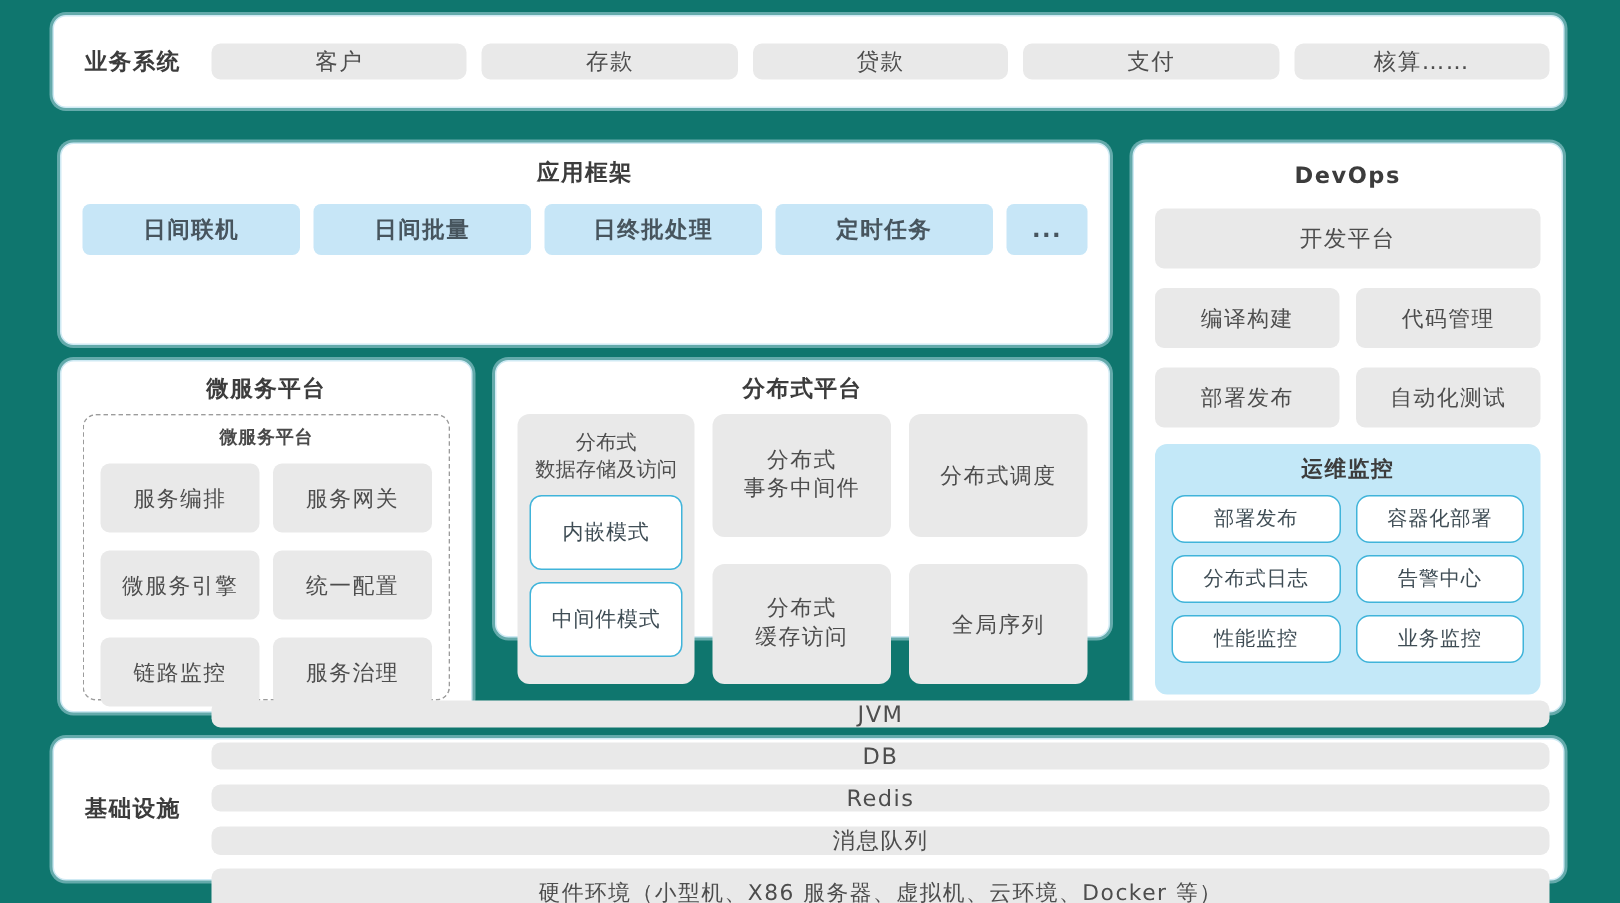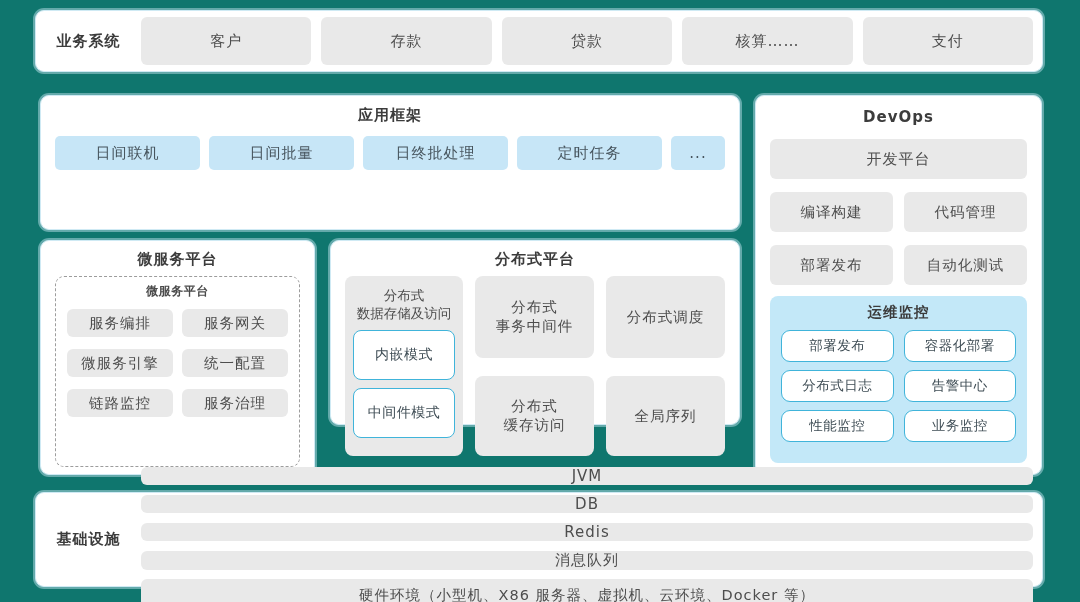--- a/index.html
+++ b/index.html
@@ -55,25 +55,25 @@
     border-radius:6px;
     display:flex;
     align-items:center;
     justify-content:center;
   }
   .multiline { white-space:pre-line; text-align:center; line-height:1.3; }
 
   
   #biz { left:35px; top:10px; width:1008px; height:62px; display:flex; align-items:center; padding-right:9px; }
   #biz .boxes { flex:1; display:flex; gap:10px; }
-  #biz .gbox { flex:1; height:48px; }
+  #biz .gbox { flex:1; height:24px; }
 
   
   #appframe { left:40px; top:95px; width:700px; height:135px; padding:10px 14px 0 14px; }
-  #appframe .row { display:flex; gap:9px; margin-top:11px; }
+  #appframe .row { display:flex; gap:9px; margin-top:11px;font-weight:bold; }
   #appframe .bbox { flex:1; height:34px; }
   #appframe .bbox.dots { flex:0 0 54px; }
   #appframe .base { margin-top:11px; height:36px; font-size:15px; font-weight:600; color:#2aa7d6; letter-spacing:1px; }
 
   
   #devops { left:755px; top:95px; width:287px; height:380px; padding:12px 14px 0 14px; }
   #devops .platform { margin-top:13px; height:40px; }
   #devops .pair { display:flex; gap:11px; margin-top:13px; }
   #devops .pair .gbox { flex:1; height:40px; font-size:14.5px; }
   #devops .monitor {
@@ -87,21 +87,21 @@
 
   
   #micro { left:40px; top:240px; width:275px; height:235px; padding:9px 14px 4px 14px; }
   #micro .dashed {
     margin-top:7px; height:191px;
     border:1px dashed #9c9c9c; border-radius:9px;
     padding:6px 11px 0 11px;
   }
   #micro .inner-title { text-align:center; font-size:12px; color:#4a4a4a; font-weight:600; letter-spacing:0.5px; }
   #micro .grid { display:grid; grid-template-columns:1fr 1fr; gap:12px 9px; margin-top:9px; }
-  #micro .gbox { height:28px; font-size:14.5px; }
+  #micro .gbox { height:46px; font-size:14.5px; }
 
   
   #dist { left:330px; top:240px; width:410px; height:185px; padding:9px 14px 16px 14px; }
   #dist .grid { display:grid; grid-template-columns:118px 1fr 1fr; grid-template-rows:82px 80px; gap:18px 12px; margin-top:7px; }
   #dist .storage { grid-row:1 / span 2; background:#e9e9e9; border-radius:8px; padding:11px 8px 0 8px; display:flex; flex-direction:column; }
   #dist .storage-label { font-size:13.5px; color:#4d4d4d; }
   #dist .mode { height:50px; margin-top:8px; border-radius:8px; font-size:14px; color:#3f4d55; letter-spacing:0.5px; }
   #dist .cell { border-radius:8px; font-size:14.5px; }
 
   
@@ -115,22 +115,22 @@
 <body>
 
 <div class="canvas">
 
   <div class="section" id="biz">
     <div class="side-label">业务系统</div>
     <div class="boxes">
       <div class="gbox">客户</div>
       <div class="gbox">存款</div>
       <div class="gbox">贷款</div>
+      <div class="gbox">支付</div>
       <div class="gbox">核算……</div>
-      <div class="gbox">支付</div>
     </div>
   </div>
 
   <div class="section" id="appframe">
     <div class="sec-title">应用框架</div>
     <div class="row">
       <div class="bbox">日间联机</div>
       <div class="bbox">日间批量</div>
       <div class="bbox">日终批处理</div>
       <div class="bbox">定时任务</div>

